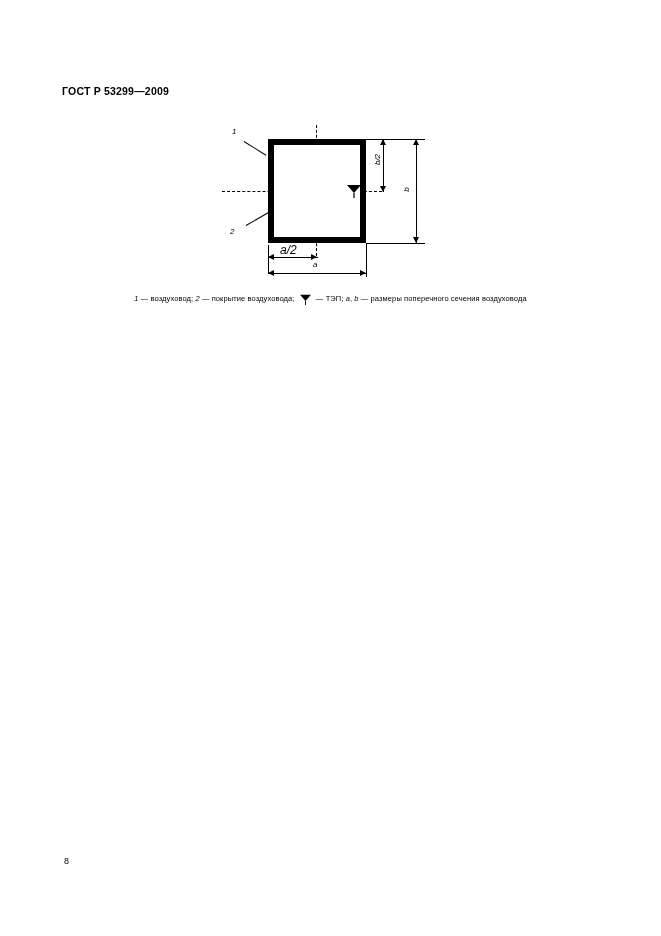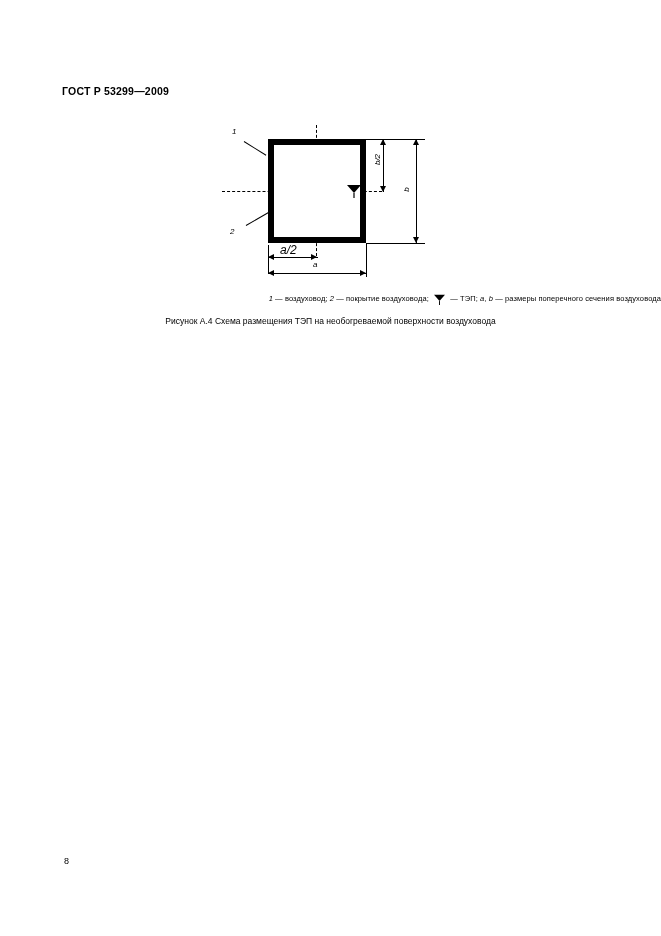--- a/index.html
+++ b/index.html
@@ -305,21 +305,21 @@
     border-bottom: 3px solid transparent;
     border-left: 6px solid #000000;
   }
 
   
   .legend {
     position: absolute;
     left: 0;
     top: 283px;
     width: 661px;
-    text-align: right;
+    text-align: center;
     font-size: 7.5px;
     letter-spacing: 0.1px;
   }
   .legend .it { font-style: italic; }
   .legend .tep-glyph {
     display: inline-block;
     vertical-align: middle;
     width: 13px;
     height: 11px;
     margin: 0 2px;
@@ -394,17 +394,16 @@
 
   </div>
 
   <div class="legend">
     <span class="it">1</span><span> — воздуховод; </span><span class="it">2</span><span> — покрытие воздуховода; </span><span class="tep-glyph"><svg width="13" height="11" viewBox="0 0 16 14">
           <path d="M1 1 L15 1 L8 9 Z" fill="#000000"></path>
           <line x1="8" y1="9" x2="8" y2="14" stroke="#000000" stroke-width="1.2"></line>
         </svg></span><span> — ТЭП; </span><span class="it">a</span><span>, </span><span class="it">b</span><span> — размеры поперечного сечения воздуховода</span>
   </div>
 
-  <div class="fig-caption">Рисунок А.4 Схема размещения ТЭП на необогреваемой поверхности воздуховода</div>
 
   <div class="page-number">8</div>
 
 </div>
 
 </body></html>

